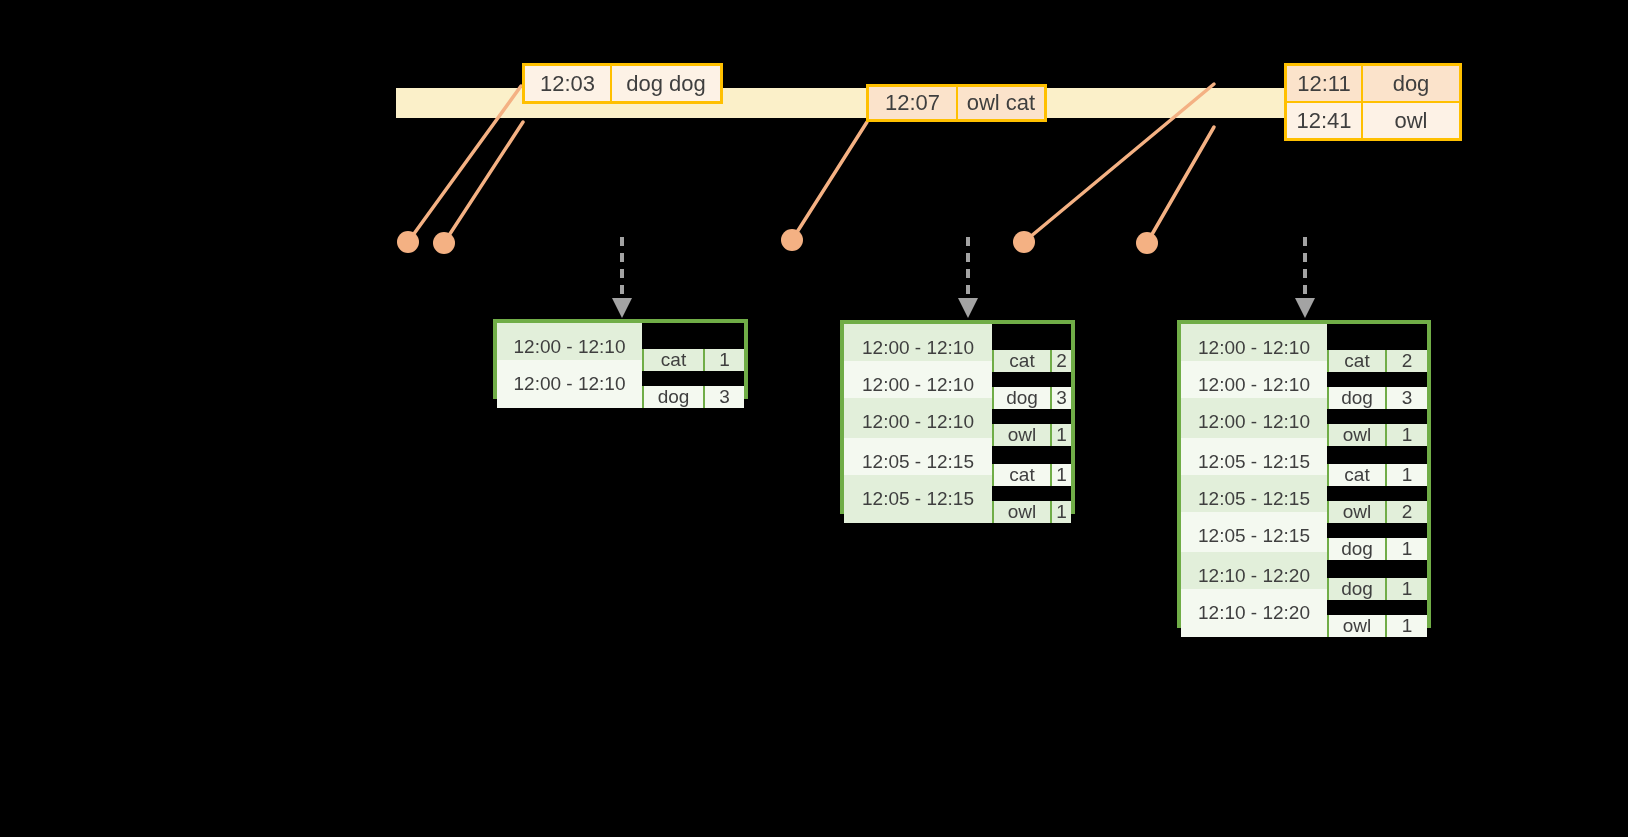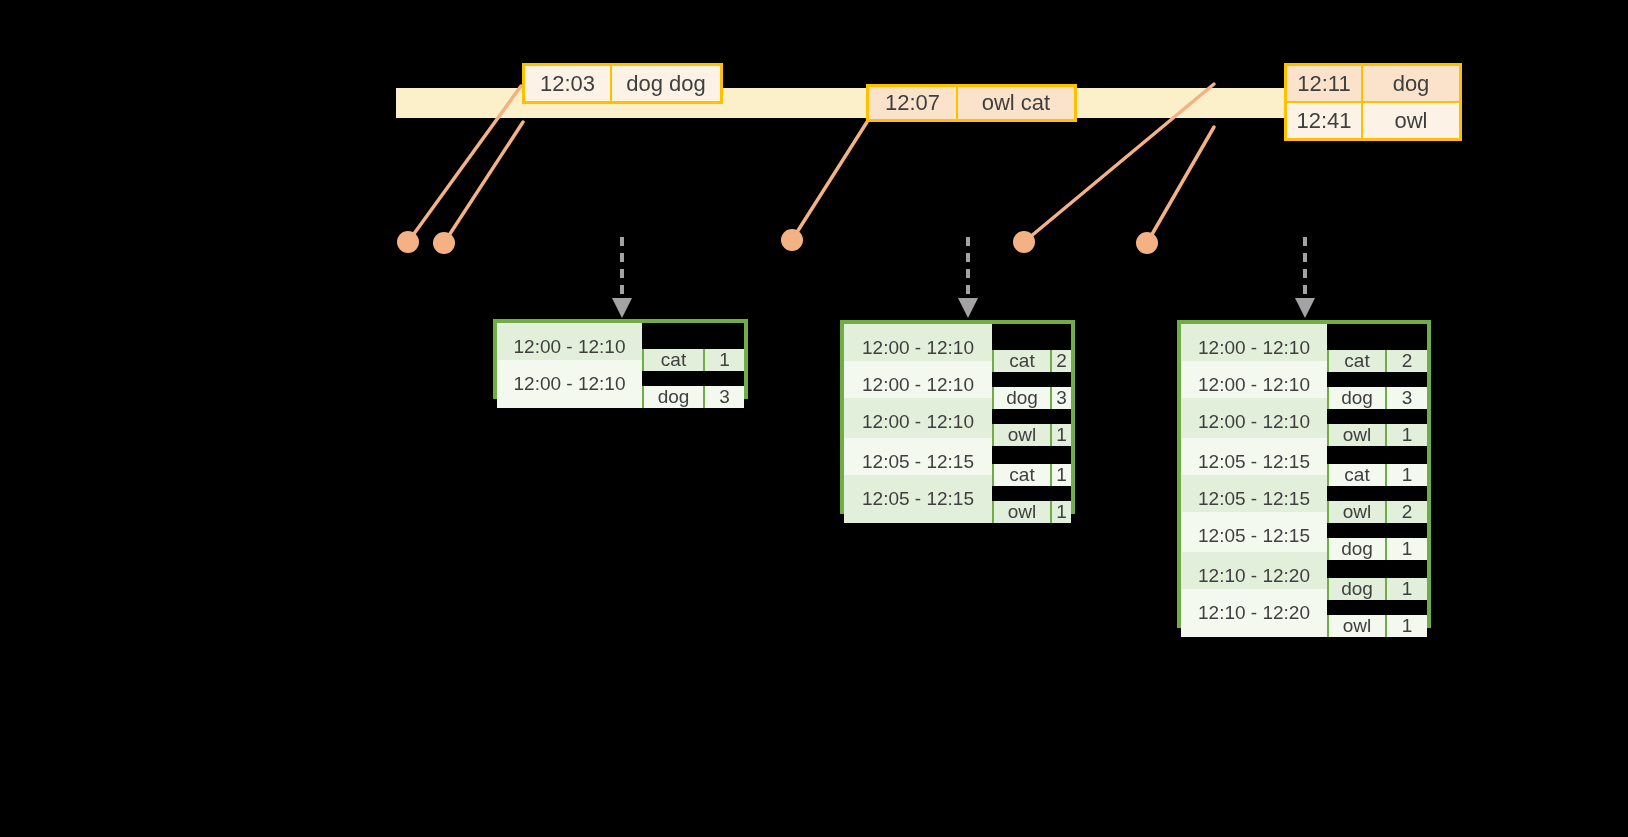--- a/index.html
+++ b/index.html
@@ -90,21 +90,21 @@
       <polygon class="trigger-head" points="1295,298 1315,298 1305,318"></polygon>
     </g>
   </svg>
 
   <div class="event-table" style="left:522px;top:63px;width:201px;--c1:85px;--rh:35px;">
       <div class="event-row light">
         <div class="ecell time">12:03</div>
         <div class="ecell words">dog dog</div>
       </div>
     </div>
-  <div class="event-table" style="left:866px;top:84px;width:211px;text-align:right;--c1:87px;--rh:32px;">
+  <div class="event-table" style="left:866px;top:84px;width:181px;text-align:right;--c1:87px;--rh:32px;">
       <div class="event-row dark">
         <div class="ecell time">12:07</div>
         <div class="ecell words">owl cat</div>
       </div>
     </div>
   <div class="event-table" style="left:1284px;top:63px;width:178px;--c1:74px;--rh:35px;">
       <div class="event-row dark">
         <div class="ecell time">12:11</div>
         <div class="ecell words">dog</div>
       </div>

